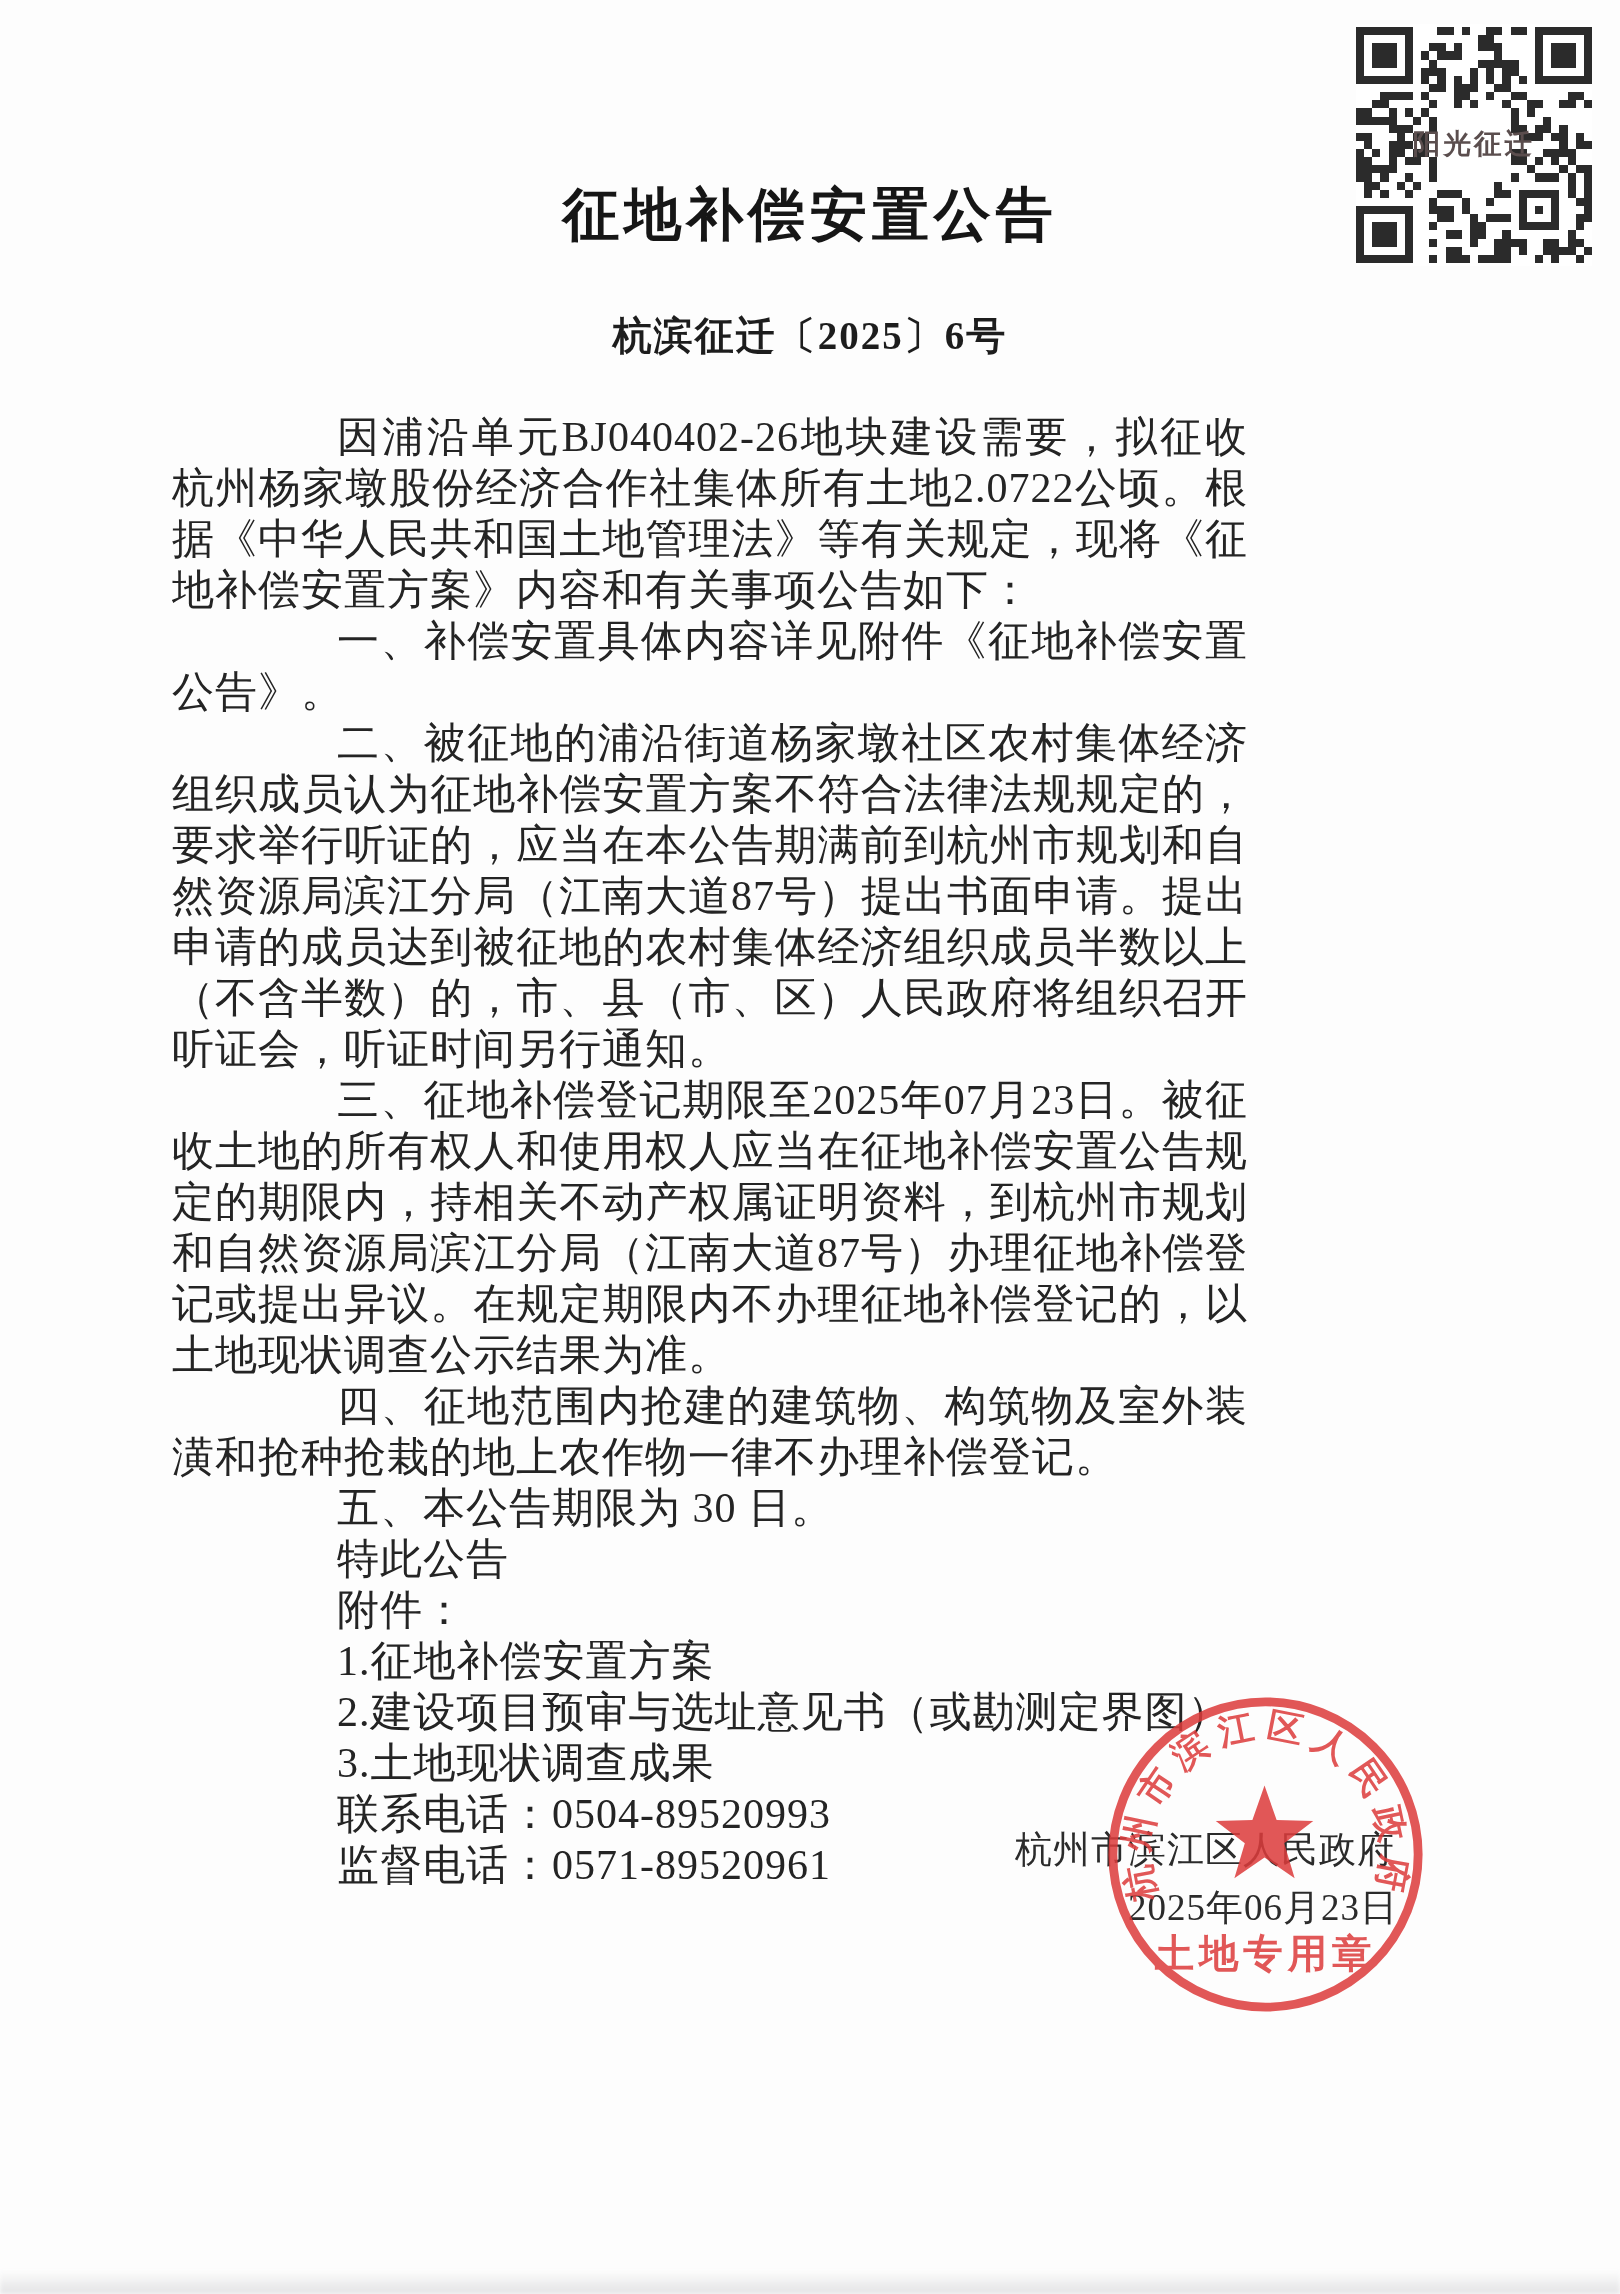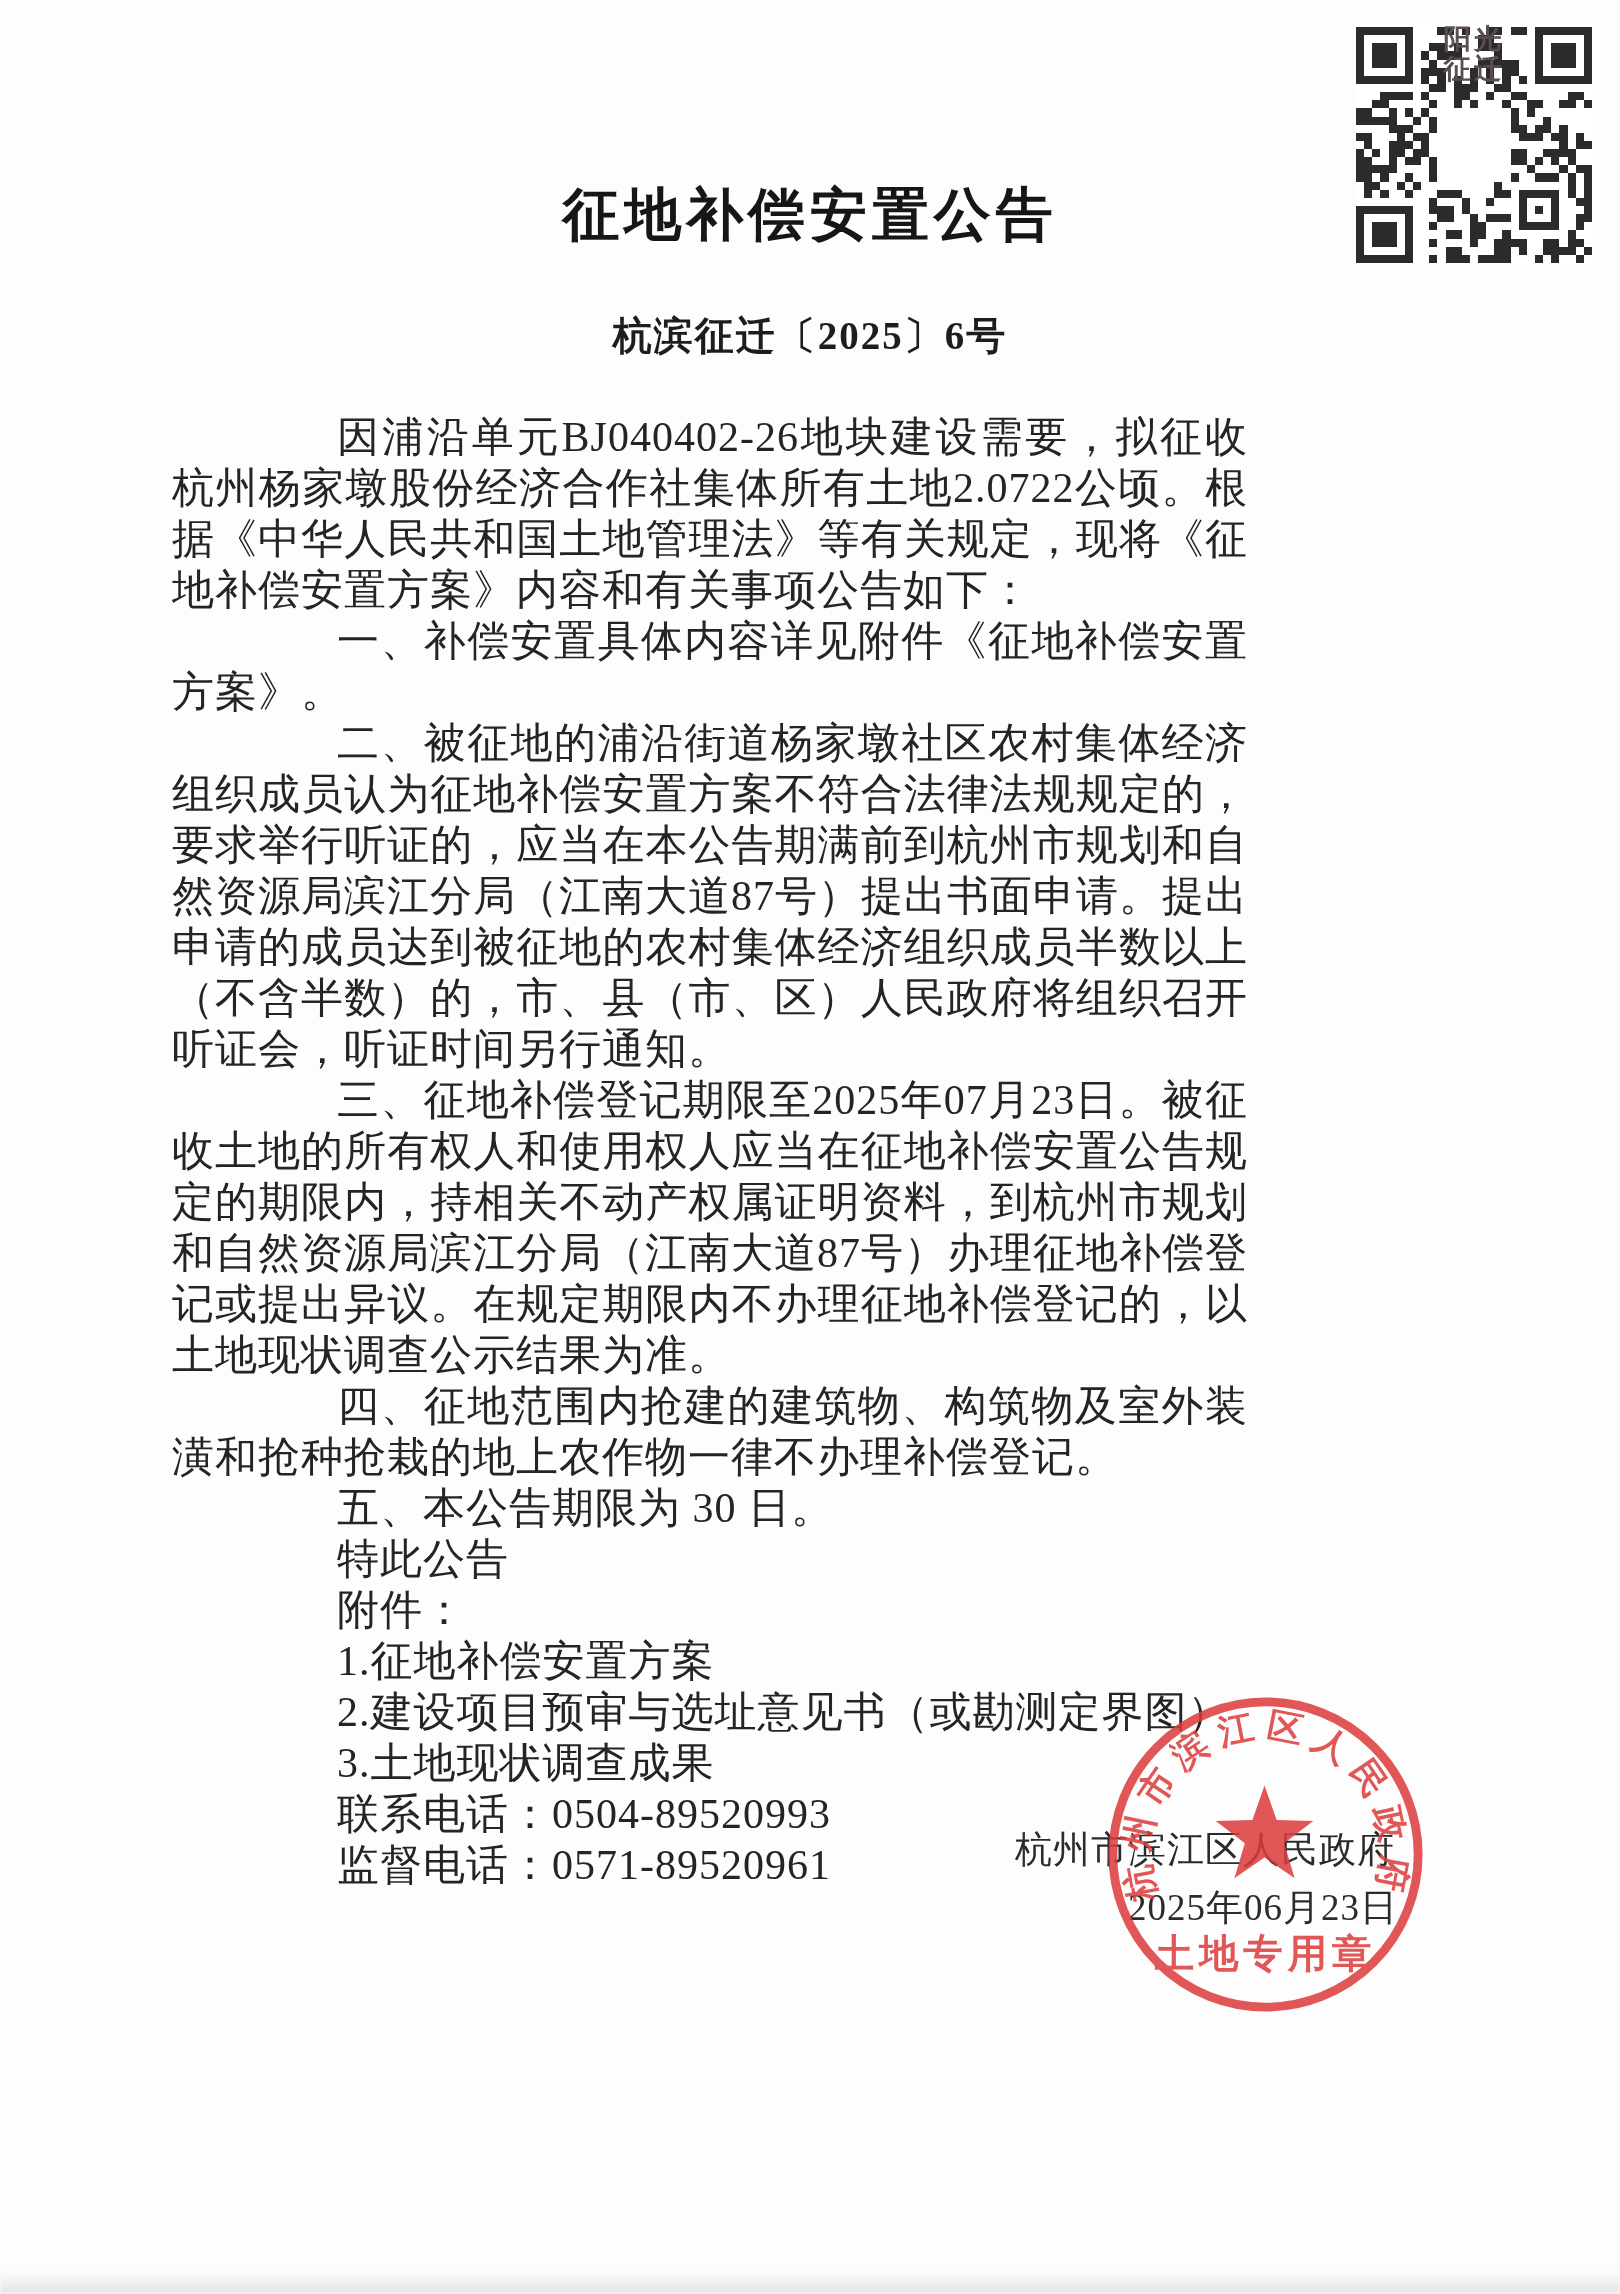--- a/index.html
+++ b/index.html
@@ -6,22 +6,22 @@
   .page {
     position:relative; width:1620px; height:2294px; margin:0 auto;
     background:#fdfdfd; overflow:hidden;
     font-family:"Liberation Serif","DejaVu Serif",serif;
     color:#2a2a2a;
   }
   
   .qr { position:absolute; left:1356px; top:23.6px; width:236px; height:242px; background:#fff; }
   .qr svg { display:block; }
   .qr-label {
-    position:absolute; inset:0; display:flex; flex-direction:column;
-    align-items:center; justify-content:flex-start; pointer-events:none;
+    position:absolute; inset:0; display:flex; flex-direction:row;
+    align-items:center; justify-content:center; pointer-events:none;
   }
   .qr-label div {
     font-size:27.6px; line-height:30.5px; font-weight:bold; color:#5b4e4e;
     letter-spacing:3px; font-family:"Liberation Serif","DejaVu Serif",serif;
   }
   
   .title {
     position:absolute; top:177px; left:0; width:100%; margin:0;
     text-align:center; font-size:57px; font-weight:bold; letter-spacing:4.9px; color:#161616;
   }
@@ -418,21 +418,21 @@
       <div>阳光</div>
       <div>征迁</div>
     </div>
   </div>
 
   <h1 class="title">征地补偿安置公告</h1>
   <div class="docnum">杭滨征迁〔2025〕6号</div>
 
   <div class="body-text">
     <p>因浦沿单元BJ040402-26地块建设需要，拟征收杭州杨家墩股份经济合作社集体所有土地2.0722公顷。根据《中华人民共和国土地管理法》等有关规定，现将《征地补偿安置方案》内容和有关事项公告如下：</p>
-    <p>一、补偿安置具体内容详见附件《征地补偿安置方案》。</p>
+    <p>一、补偿安置具体内容详见附件《征地补偿安置公告》。</p>
     <p>二、被征地的浦沿街道杨家墩社区农村集体经济组织成员认为征地补偿安置方案不符合法律法规规定的，要求举行听证的，应当在本公告期满前到杭州市规划和自然资源局滨江分局（江南大道87号）提出书面申请。提出申请的成员达到被征地的农村集体经济组织成员半数以上（不含半数）的，市、县（市、区）人民政府将组织召开听证会，听证时间另行通知。</p>
     <p>三、征地补偿登记期限至2025年07月23日。被征收土地的所有权人和使用权人应当在征地补偿安置公告规定的期限内，持相关不动产权属证明资料，到杭州市规划和自然资源局滨江分局（江南大道87号）办理征地补偿登记或提出异议。在规定期限内不办理征地补偿登记的，以土地现状调查公示结果为准。</p>
     <p>四、征地范围内抢建的建筑物、构筑物及室外装潢和抢种抢栽的地上农作物一律不办理补偿登记。</p>
     <p>五、本公告期限为 30 日。</p>
     <p>特此公告</p>
     <p>附件：</p>
     <p>1.征地补偿安置方案</p>
     <p>2.建设项目预审与选址意见书（或勘测定界图）</p>
     <p>3.土地现状调查成果</p>
     <p>联系电话：0504-89520993</p>

